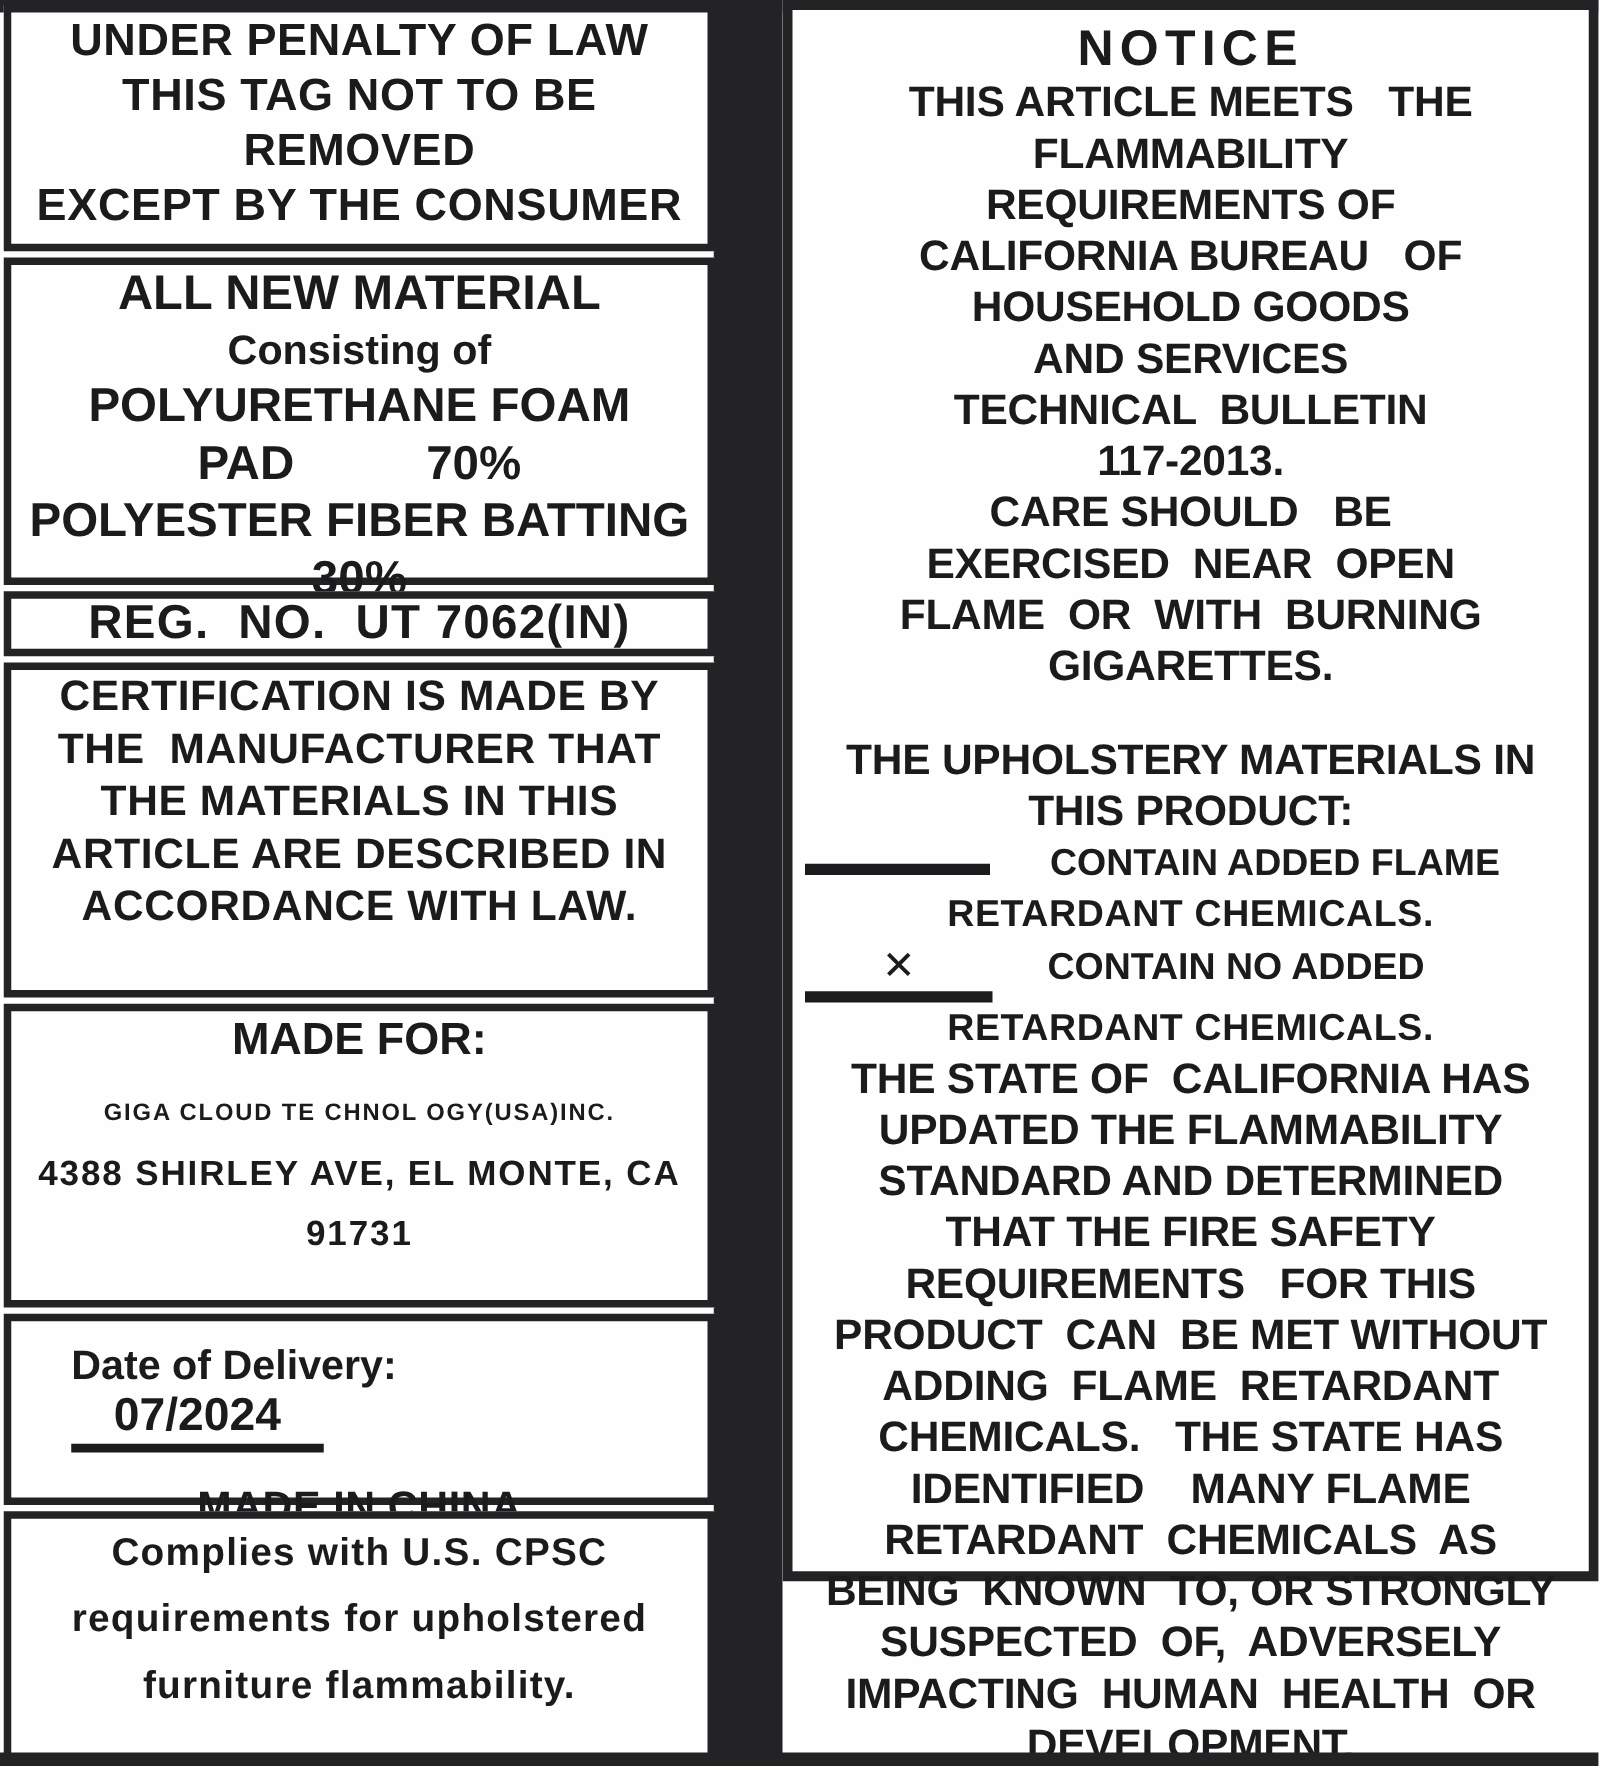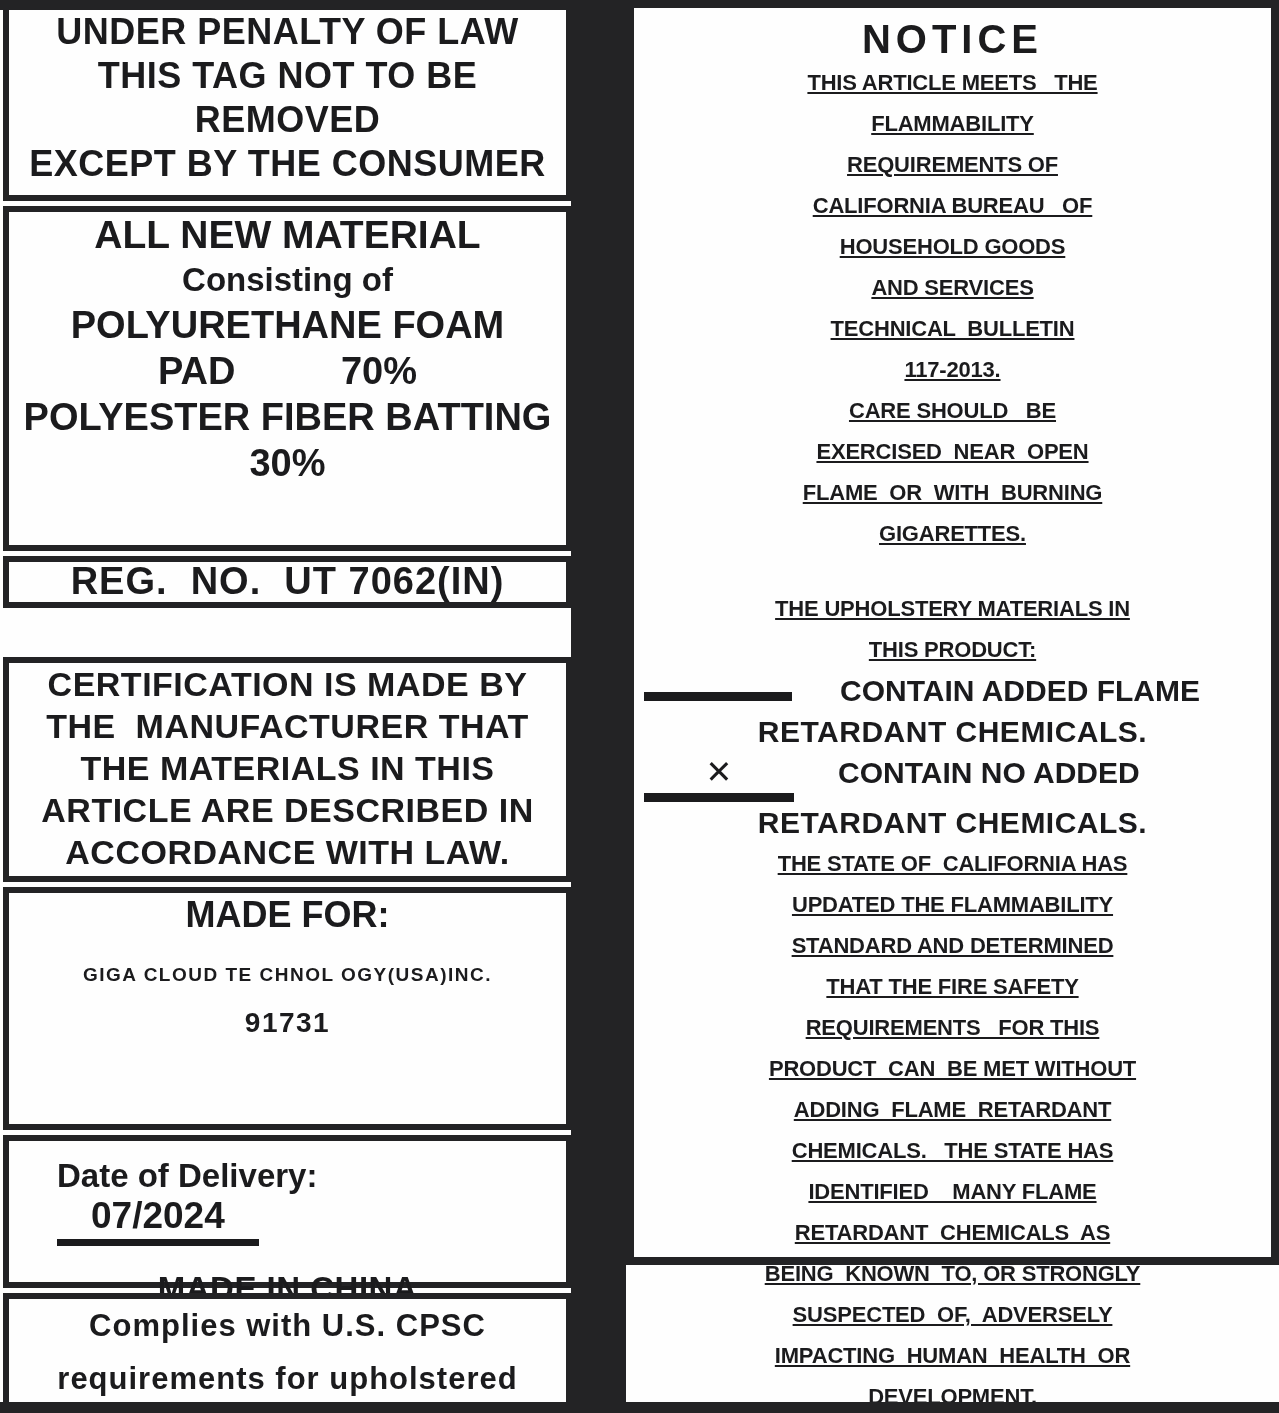--- a/index.html
+++ b/index.html
@@ -11,45 +11,45 @@
   .strip-top{position:absolute;left:0;top:0;width:100%;height:10px;background:#232325;}
   .strip-bottom{position:absolute;left:0;bottom:0;width:100%;height:11px;background:#232325;}
   .center-bar{position:absolute;left:571px;top:0;width:55px;height:100%;background:#232325;}
   .left-col{position:absolute;left:3px;top:4px;width:569px;display:flex;flex-direction:column;gap:5px;}
   .box{
     border:6px solid #232325;background:#fefefe;box-sizing:border-box;
     display:flex;flex-direction:column;justify-content:flex-start;text-align:center;
   }
   .ml{white-space:pre-wrap;}
   .b1{height:197px;font-size:36px;line-height:44px;letter-spacing:0.5px;}
-  .b2{height:345px;}
+  .b2{height:262px;}
   .b2-title{font-size:39px;line-height:46px;}
   .b2-sub{font-size:33px;line-height:44px;}
   .b2-body{font-size:38px;line-height:46px;}
   .b3{height:52px;font-size:38px;line-height:38px;letter-spacing:1px;}
-  .b4{height:225px;font-size:34px;line-height:42px;letter-spacing:0.5px;margin-top:44px;}
+  .b4{height:268px;font-size:34px;line-height:42px;letter-spacing:0.5px;}
   .b5{height:243px;justify-content:flex-start;}
   .b5-title{font-size:36px;line-height:44px;}
   .b5-line{font-size:19px;line-height:48px;letter-spacing:1.5px;margin-top:14px;}
   .b5-line2{font-size:28px;line-height:48px;letter-spacing:1.5px;}
   .b6{height:153px;justify-content:flex-start;}
   .delivery-row{display:flex;align-items:baseline;text-align:left;padding:16px 0 0 22px;font-size:33px;flex-direction:column;}
   .delivery-value{
     font-size:37px;border-bottom:7px solid #1b1b1d;padding:0 34px 2px 34px;
     margin-left:26px;text-align:center;
   }
   .made-in{font-size:33px;margin-top:24px;text-align:center;letter-spacing:0.5px;}
   .b7{height:218px;font-size:31px;line-height:53px;letter-spacing:1px;}
   .right-col{
     position:absolute;left:626px;top:0;width:653px;height:1265px;
     border:8px solid #232325;box-sizing:border-box;background:#fefefe;
     text-align:center;padding-top:8px;
   }
   .notice-title{font-size:40px;line-height:46px;letter-spacing:5px;}
-  .nbody{font-size:22px;line-height:41px;letter-spacing:-0.2px;text-decoration:underline;}
+  .nbody{font-size:34px;line-height:41px;letter-spacing:-0.2px;}
   .spacer{height:34px;}
   .opt-row{text-align:left;padding-left:10px;font-size:30px;line-height:41px;}
   .fill{display:inline-block;width:148px;border-bottom:9px solid #1b1b1d;margin-right:48px;}
   .fill-x{
     display:inline-block;width:150px;border-bottom:9px solid #1b1b1d;margin-right:44px;
     text-align:center;font-size:32px;
   }
   .opt-cont{font-size:30px;line-height:41px;letter-spacing:0.5px;}
 </style>
 </head>
@@ -85,20 +85,21 @@
       <div class="ml">CERTIFICATION IS MADE BY
 THE  MANUFACTURER THAT
 THE MATERIALS IN THIS
 ARTICLE ARE DESCRIBED IN
 ACCORDANCE WITH LAW.</div>
     </div>
 
     <div class="box b5">
       <div class="b5-title">MADE FOR:</div>
       <div class="b5-line">GIGA CLOUD TE CHNOL OGY(USA)INC.</div>
+      <div class="b5-line2">4388 SHIRLEY AVE, EL MONTE, CA</div>
       <div class="b5-line2">91731</div>
     </div>
 
     <div class="box b6">
       <div class="delivery-row">
         <span>Date of Delivery:</span>
         <span class="delivery-value">07/2024</span>
       </div>
       <div class="made-in">MADE IN CHINA</div>
     </div>

